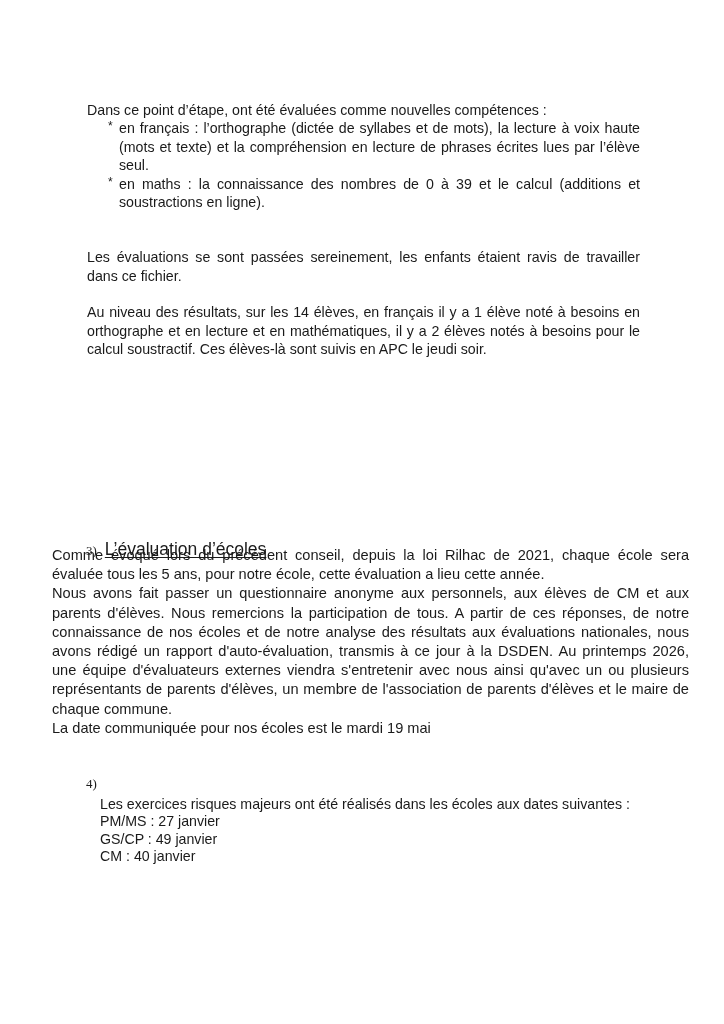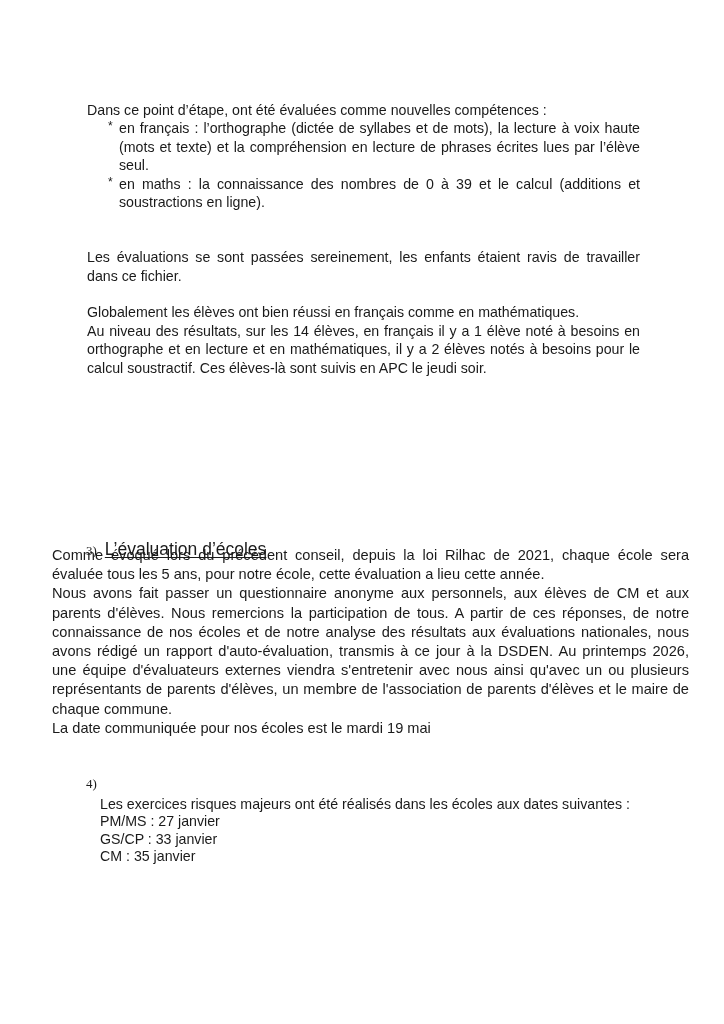--- a/index.html
+++ b/index.html
@@ -35,21 +35,20 @@
       </li>
       <li>
         <span class="star">*</span>
         <p class="p">en maths : la connaissance des nombres de 0 à 39 et le calcul (additions et soustractions en ligne).</p>
       </li>
     </ul>
     <div class="gap"></div>
     <div class="gap"></div>
     <p class="p">Les évaluations se sont passées sereinement, les enfants étaient ravis de travailler dans ce fichier.</p>
     <div class="gap"></div>
-    <p class="p left">Globalement les élèves ont bien réussi en français comme en mathématiques.</p>
     <p class="p">Au niveau des résultats, sur les 14 élèves, en français il y a 1 élève noté à besoins en orthographe et en lecture et en mathématiques, il y a 2 élèves notés à besoins pour le calcul soustractif. Ces élèves-là sont suivis en APC le jeudi soir.</p>
     <div class="gap"></div>
   </div>
 
   <div class="section-head" style="left:86px; top:495px;">
     <span class="num">3)</span>
     <span class="head-title">L’évaluation d’écoles</span>
   </div>
 
   <div class="sec3-body">
@@ -58,17 +57,17 @@
     <p class="p left">La date communiquée pour nos écoles est le mardi 19 mai</p>
   </div>
 
   <div class="section-head" style="left:86px; top:776px;">
     <span class="num">4)</span>
   </div>
 
   <div class="sec4-body">
     <p class="p">Les exercices risques majeurs ont été réalisés dans les écoles aux dates suivantes :</p>
     <p class="p left">PM/MS : 27 janvier</p>
-    <p class="p left">GS/CP : 33 janvier</p>
-    <p class="p left">CM : 35 janvier</p>
+    <p class="p left">GS/CP : 49 janvier</p>
+    <p class="p left">CM : 40 janvier</p>
   </div>
 
 </div>
 
 </body></html>

